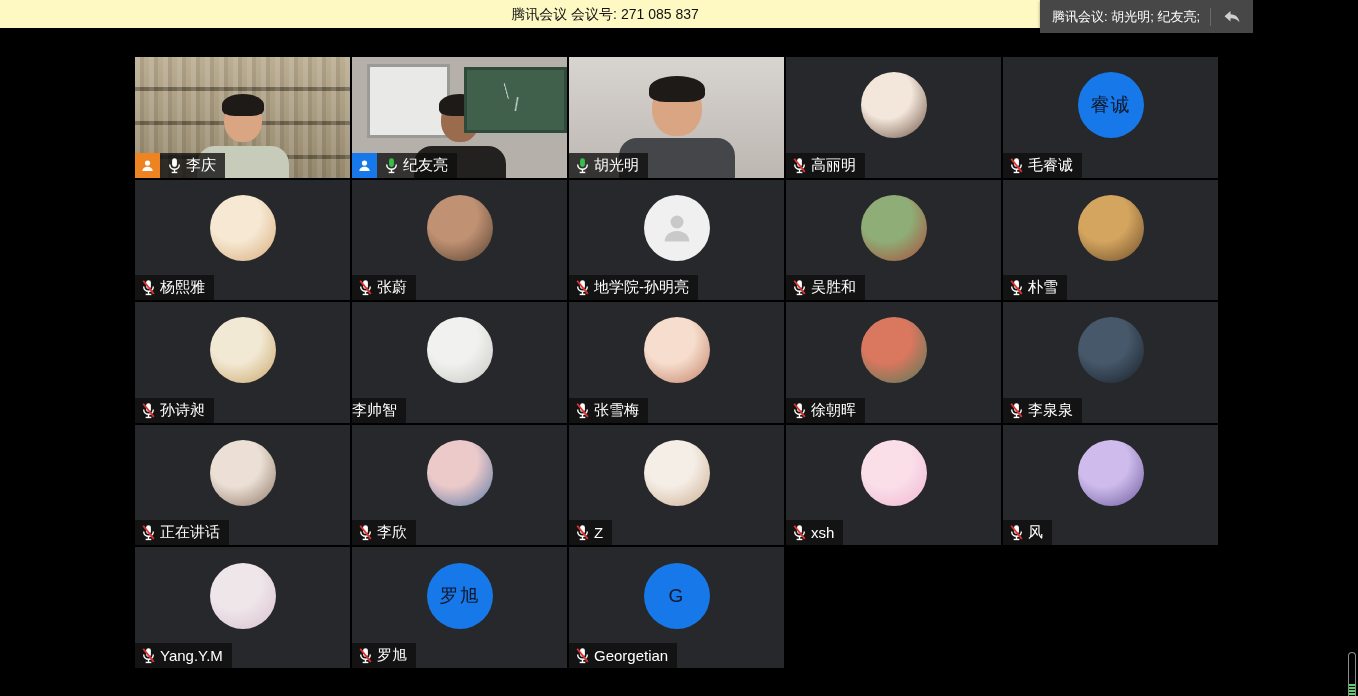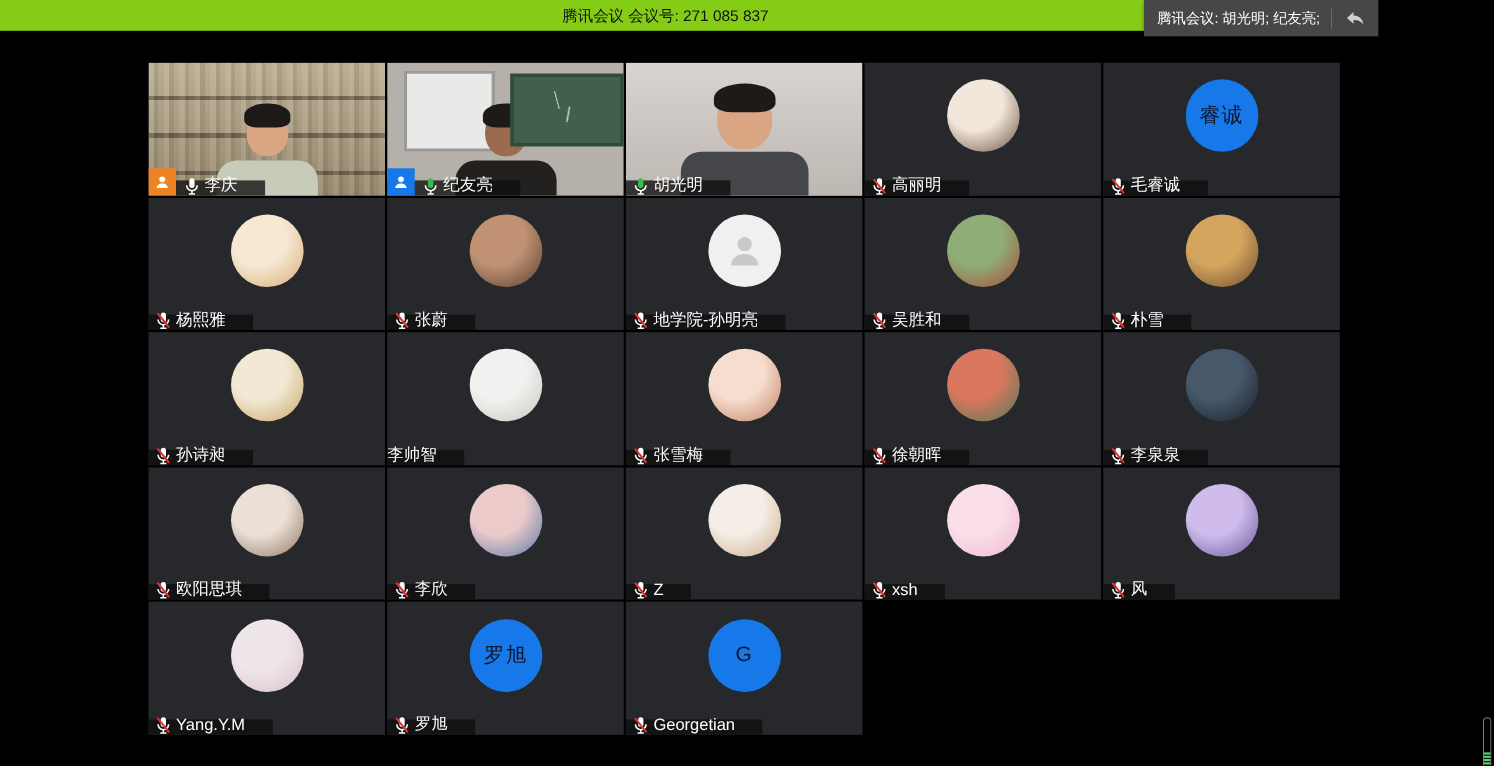--- a/index.html
+++ b/index.html
@@ -1,20 +1,20 @@
 <!DOCTYPE html>
 <html><head>
 <meta charset="utf-8">
 <style>
   * { margin:0; padding:0; box-sizing:border-box; }
   html,body { width:1358px; height:696px; background:#000; overflow:hidden;
               font-family:"Liberation Sans","DejaVu Sans",sans-serif; }
 
   
-  .titlebar { position:absolute; left:0; top:0; width:1210px; height:28px; background:#84cc16; }
+  .titlebar { position:absolute; left:0; top:0; width:1210px; height:28px; background:#fef9c3; }
   .title-text { position:absolute; left:0; right:0; top:0; height:28px; line-height:28px;
                 text-align:center; font-size:14px; color:#111; }
   .win-controls { position:absolute; right:0; top:0; height:28px; display:flex; }
   .win-btn { width:34px; height:28px; display:flex; align-items:center; justify-content:center;
              color:#222; font-size:14px; cursor:default; }
   .win-btn svg { display:block; }
 
   
   .toast { position:absolute; left:1040px; top:0; height:33px; background:#474747;
            display:flex; align-items:center; padding:0 8px 0 12px; z-index:5;
@@ -67,22 +67,22 @@
                   width:92px; height:32px; border-radius:18px 18px 0 0; background:#50524e; }
   .scene-bookshelf .torso { background:#c7ccba; }
   .scene-classroom .head { background:#9a6b4c; }
   .scene-classroom .torso { background:#23211f; }
   .scene-room .person { height:104px; }
   .scene-room .head { width:50px; height:56px; }
   .scene-room .head::before { width:56px; height:26px; left:-3px; }
   .scene-room .torso { width:116px; height:40px; background:#44464a; }
 
   
-  .label { position:absolute; left:0; bottom:0; height:14px; display:flex; align-items:flex-end;
-           background:rgba(14,14,14,.78); color:#fff; font-size:15px; padding-right:25px; z-index:3; }
+  .label { position:absolute; left:0; bottom:0; height:25px; display:flex; align-items:center;
+           background:rgba(14,14,14,.78); color:#fff; font-size:15px; padding-right:9px; z-index:3; }
   .badge { width:25px; height:25px; display:none; align-items:center; justify-content:center; margin-right:4px; }
   .badge svg { width:15px; height:15px; fill:#fff; }
   .badge-orange { display:flex; background:#ee8322; }
   .badge-blue { display:flex; background:#1779e9; }
   .label .mic { width:17px; height:17px; margin:0 3px 0 5px; flex:none; }
   .badge-orange + .mic, .badge-blue + .mic { margin-left:2px; }
   .mic svg { width:17px; height:17px; display:block; }
   .mic .cap { fill:#fff; }
   .mic .frame { stroke:#fff; }
   .mic-speaking .cap { fill:#35c149; }
@@ -454,21 +454,21 @@
 
       <span class="mic mic-muted">
         <svg viewBox="0 0 24 24">
           <rect class="cap" x="8.6" y="1.6" width="6.8" height="12.4" rx="3.4"></rect>
           <path class="frame" d="M5.2 10.6a6.8 6.8 0 0 0 13.6 0" fill="none" stroke-width="2"></path>
           <line class="frame" x1="12" y1="17.6" x2="12" y2="21.4" stroke-width="2"></line>
           <line class="frame" x1="8" y1="21.8" x2="16" y2="21.8" stroke-width="2"></line>
           <line class="slash" x1="4.5" y1="2.5" x2="19.5" y2="21" stroke="#e03131" stroke-width="2.6"></line>
         </svg>
       </span>
-      <span class="pname">欧阳思琪</span>
+      <span class="pname">正在讲话</span>
     </div>
   </div>
     <div class="tile">
 
     <div class="avatar" style="background: radial-gradient(circle at 38% 32%, rgb(236, 202, 202) 0%, rgb(236, 202, 202) 42%, rgb(85, 119, 165) 100%);">
       <span class="avatar-initial"></span>
 
     </div>
     <div class="label">
 

